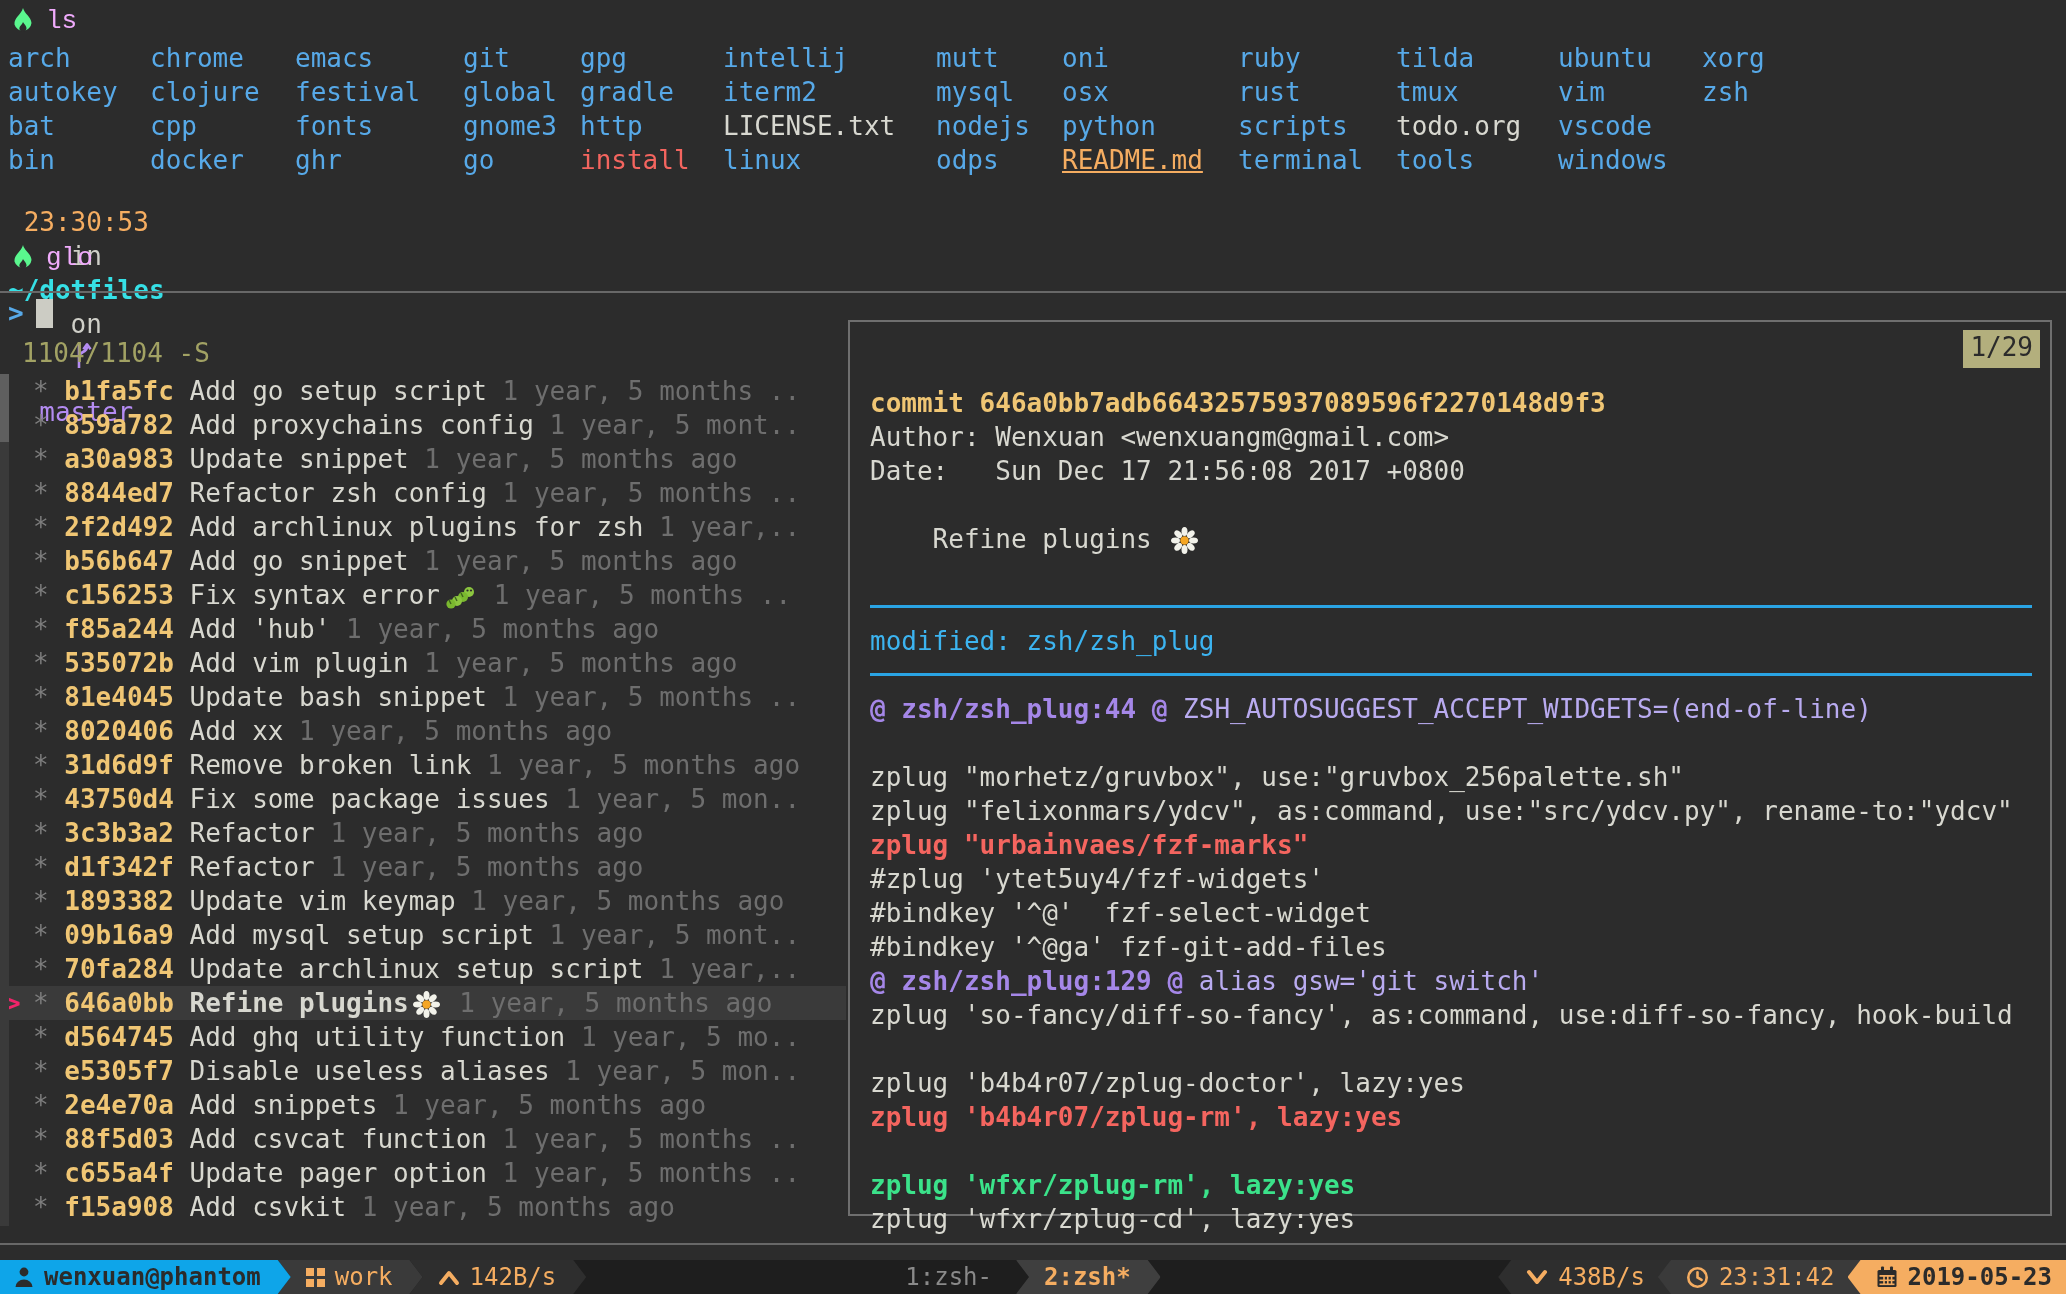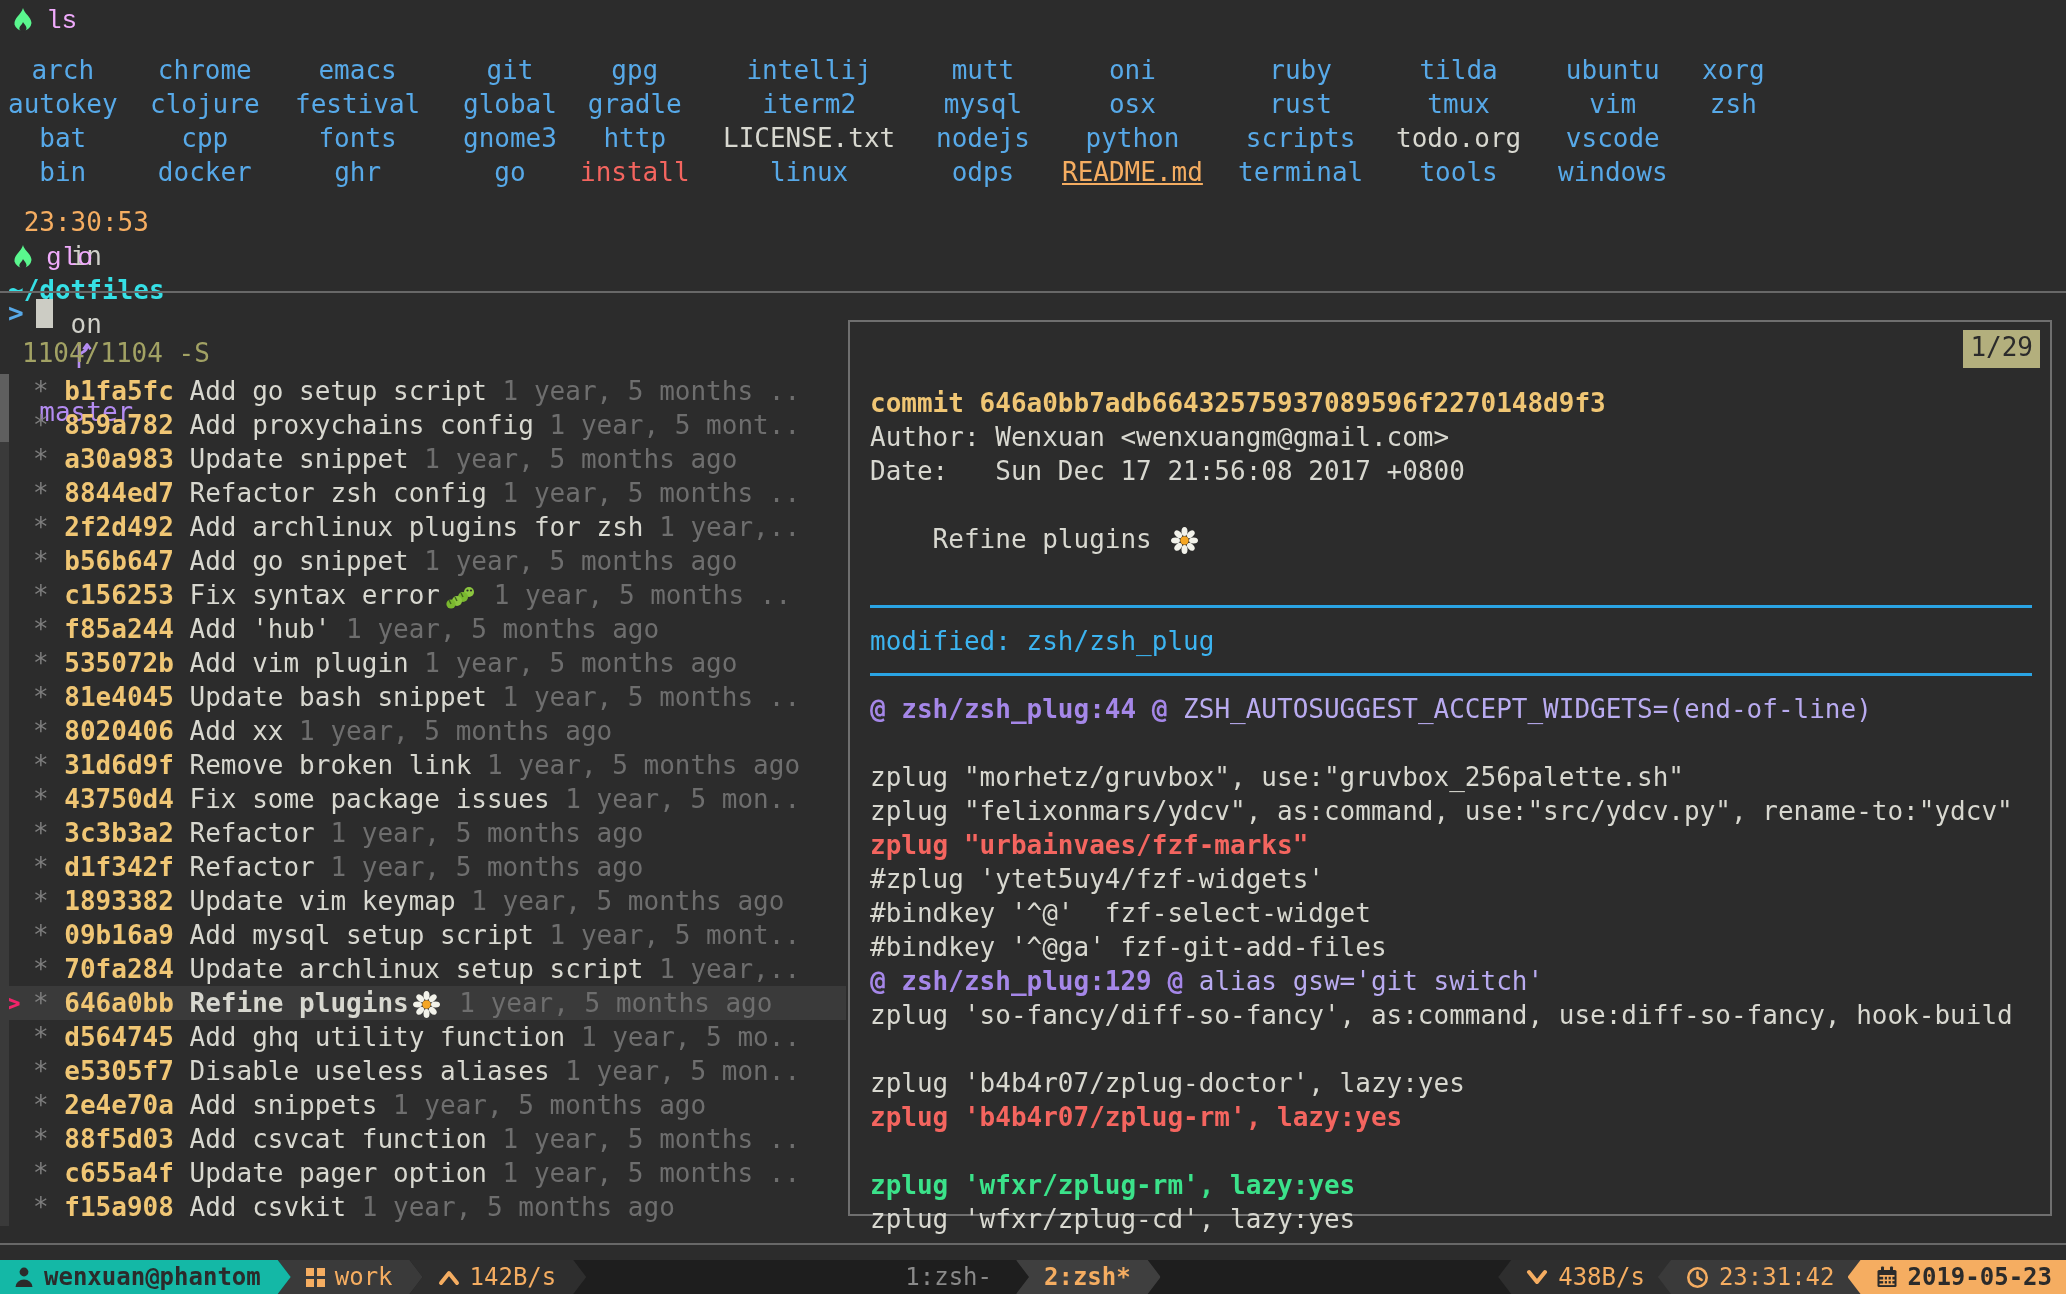--- a/index.html
+++ b/index.html
@@ -5,21 +5,21 @@
 <style>
   html,body{margin:0;padding:0;background:#1a1a1a;}
   .terminal{position:relative;width:2066px;height:1294px;background:#2c2c2c;overflow:hidden;
     font-family:"DejaVu Sans Mono",monospace;font-size:26px;line-height:34px;color:#d8d8d0;}
   .line{position:absolute;left:8px;height:34px;display:flex;align-items:center;white-space:pre;}
   .icon{display:inline-flex;align-items:center;justify-content:center;}
   .flame{margin:0 12px 0 4px;}
   .green{color:#f0abfc;font-family:Liberation Mono, monospace;}
   
   #ls-grid{position:absolute;top:37px;left:8px;width:2050px;height:136px;}
-  .ls-col{position:absolute;top:16px;white-space:pre;text-align:center;}
+  .ls-col{position:absolute;top:4px;white-space:pre;}
   .ls-item{height:34px;}
   .ls-dir{color:#57a9e8;}
   .ls-plain{color:#d8d8d0;}
   .ls-red{color:#f4655f;}
   .ls-readme{color:#f5ad61;text-decoration:underline;}
   
   #prompt-line{top:205px;flex-direction:column;}
   .p-time{color:#f5ad61;}
   .p-fg{color:#cfcfc8;margin:0 15px;}
   .p-path{color:#36e0e6;font-weight:bold;}
@@ -66,21 +66,21 @@
     padding:0 7px;height:38px;line-height:34px;}
   
   #statusbar{position:absolute;left:0;top:1260px;width:2066px;height:34px;background:#1e1e1e;font-size:24px;}
   .sb-left{position:absolute;left:0;top:0;display:flex;height:34px;}
   .sb-center{position:absolute;left:50%;top:0;transform:translateX(-50%);display:flex;align-items:center;height:34px;}
   .sb-right{position:absolute;right:0;top:0;display:flex;height:34px;}
   .seg{display:flex;align-items:center;gap:10px;height:34px;white-space:pre;}
   .pl-first{clip-path:polygon(0 0,calc(100% - 13px) 0,100% 50%,calc(100% - 13px) 100%,0 100%);}
   .pl-mid{clip-path:polygon(0 0,calc(100% - 13px) 0,100% 50%,calc(100% - 13px) 100%,0 100%,13px 50%);}
   .pl-rmid{clip-path:polygon(0 50%,13px 0,100% 0,100% 100%,13px 100%);}
-  .seg-user{background:#14b8a6;color:#2b2b2b;font-weight:bold;padding:0 30px 0 14px;z-index:3;}
+  .seg-user{background:#0ea5e9;color:#2b2b2b;font-weight:bold;padding:0 30px 0 14px;z-index:3;}
   .seg-work{background:#3a3a3a;color:#f5ad61;padding:0 30px 0 28px;margin-left:-13px;z-index:2;}
   .seg-up{background:#2e2e2e;color:#f5ad61;padding:0 30px 0 28px;margin-left:-13px;z-index:1;}
   .win-inactive{color:#8a8a8a;margin-right:24px;white-space:pre;}
   .seg-active{background:#3f3f3f;color:#f5ad61;font-weight:bold;padding:0 30px 0 28px;}
   .seg-down{background:#2e2e2e;color:#f5ad61;padding:0 26px 0 28px;z-index:1;}
   .seg-time{background:#3a3a3a;color:#f5ad61;padding:0 26px 0 28px;margin-left:-13px;z-index:2;}
   .seg-date{background:#f5ad61;color:#2b2b2b;font-weight:bold;padding:0 14px 0 28px;margin-left:-13px;z-index:3;}
 </style>
 </head>
 <body>

